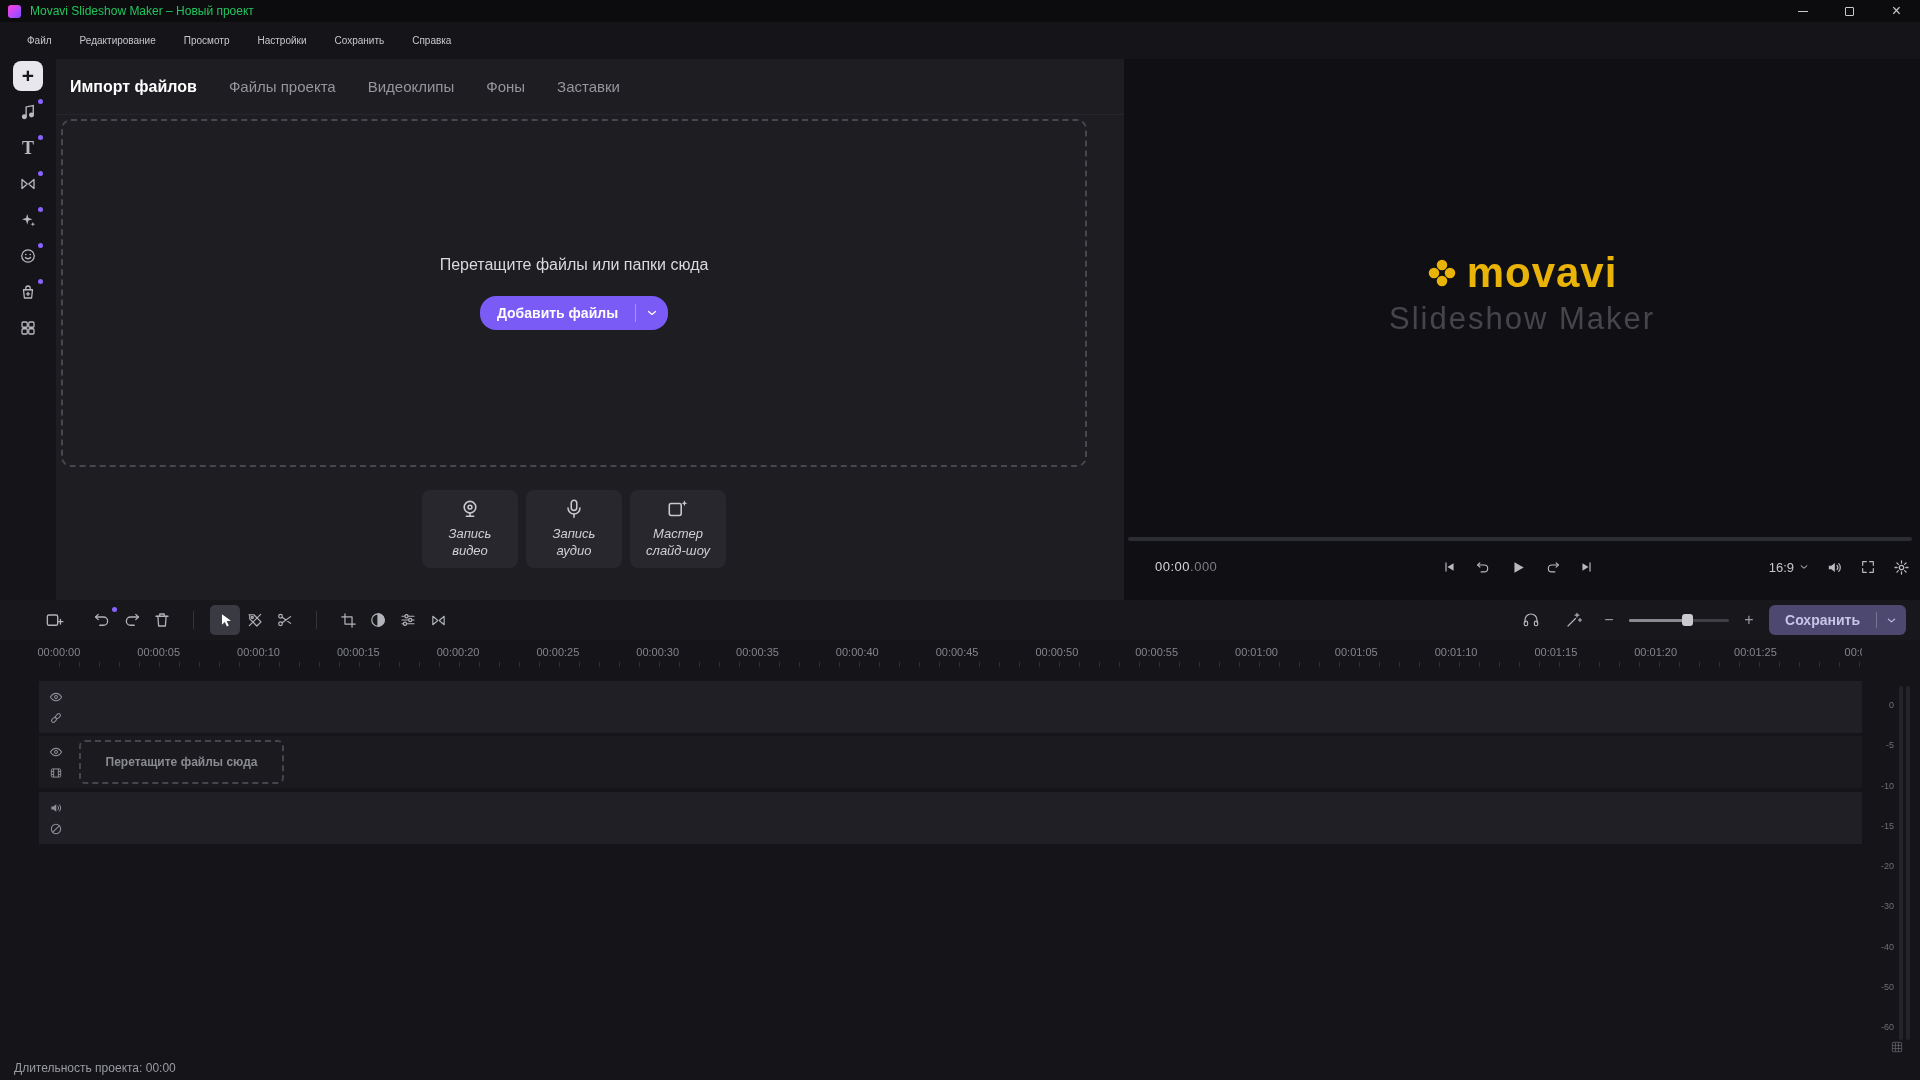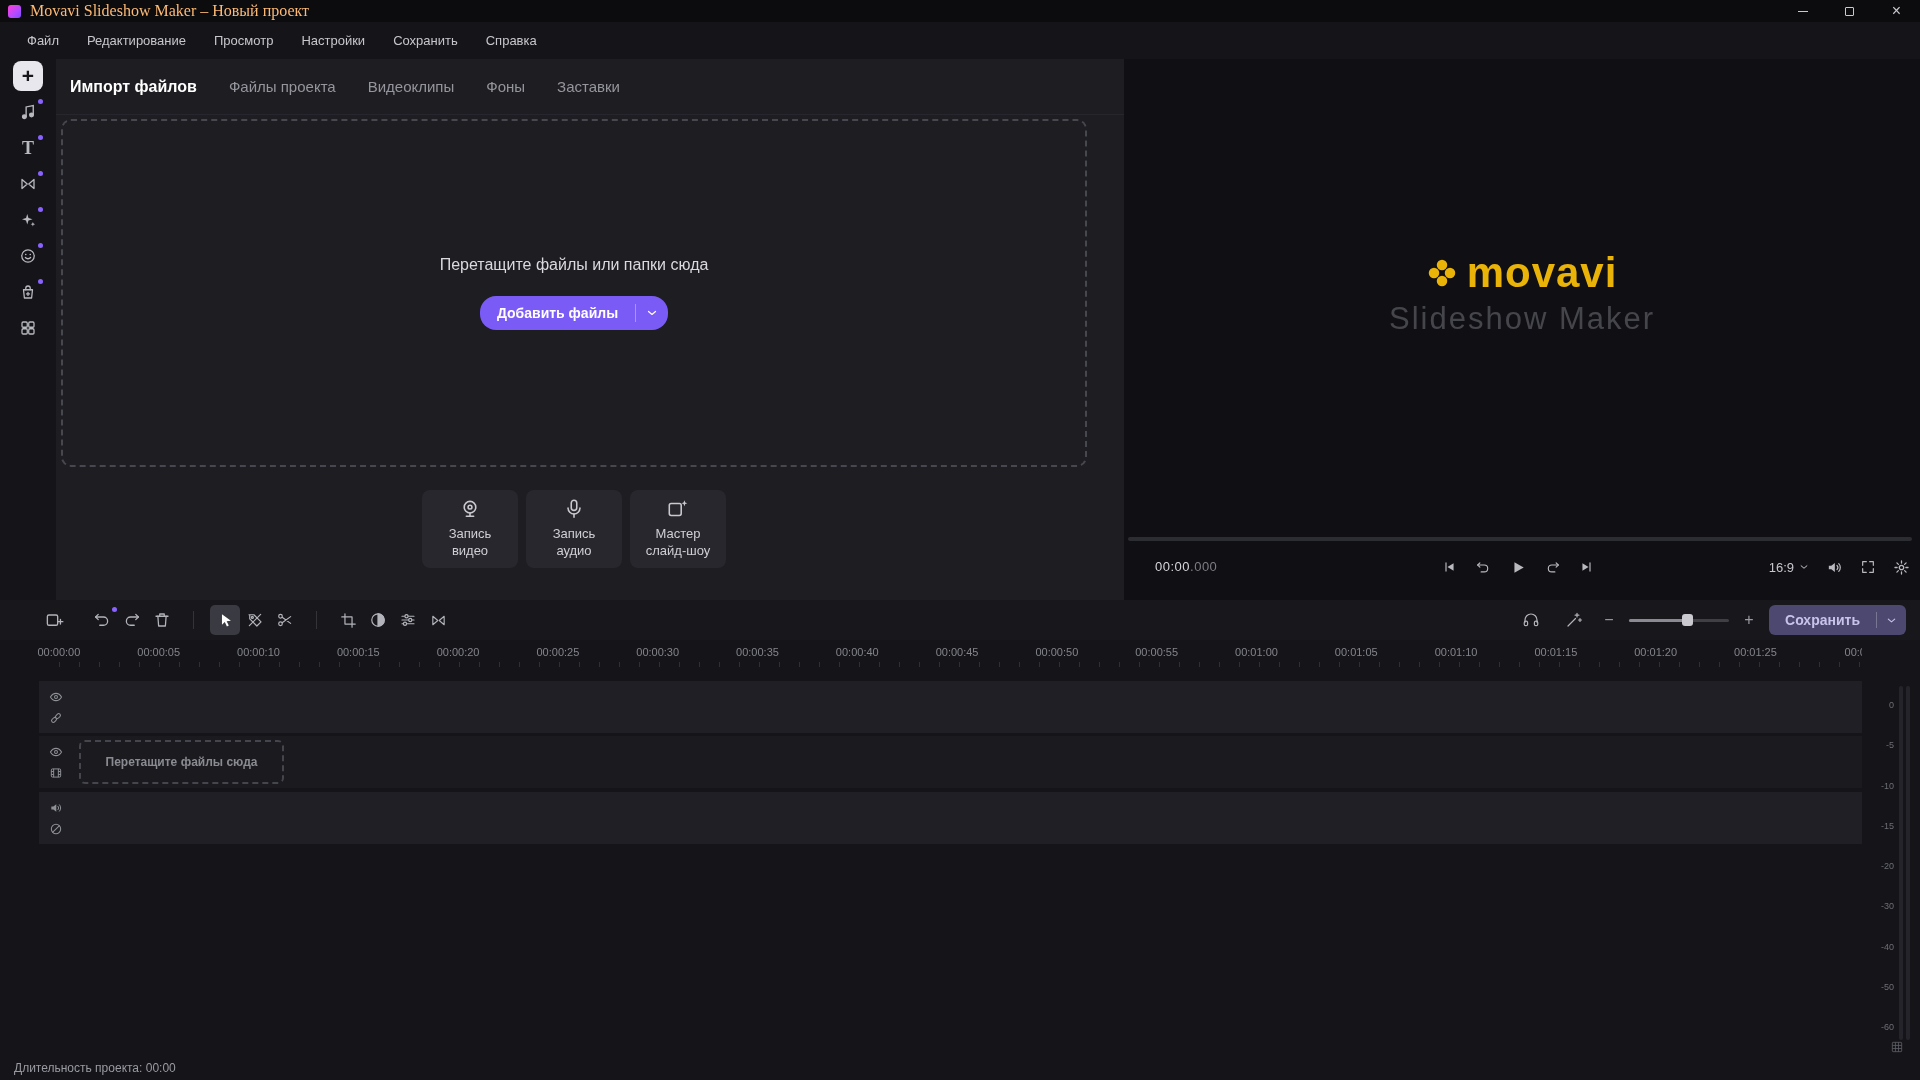--- a/index.html
+++ b/index.html
@@ -3,29 +3,29 @@
 <meta charset="utf-8">
 <style>
   * { margin:0; padding:0; box-sizing:border-box; user-select:none; }
   html,body { width:1920px; height:1080px; overflow:hidden; }
   body { font-family:"Liberation Sans", sans-serif; color:#d2d2d8; background:#0c0c0f; }
   .screen { position:relative; width:1920px; height:1080px; background:#141419; overflow:hidden; }
 
   
   .titlebar { position:absolute; top:0; left:0; width:100%; height:22px; background:#0c0c0f; display:flex; align-items:center; }
   .app-icon { width:13px; height:13px; margin-left:8px; border-radius:3px; background:linear-gradient(135deg,#ff3fd8 0%,#b44bff 60%,#7c4dff 100%); }
-  .titlebar-title { margin-left:9px; font-size:16px; color:#fdba74;font-family:Liberation Serif, serif; }
+  .titlebar-title { margin-left:9px; font-size:12px; color:#22c55e; }
   .win-controls { position:absolute; right:0; top:0; height:22px; display:flex; }
   .win-btn { width:47px; height:22px; display:flex; align-items:center; justify-content:center; color:#c9c9cf; font-size:13px; }
   .glyph-min { display:block; width:10px; height:1px; background:#c9c9cf; }
   .glyph-max { display:block; width:9px; height:9px; border:1px solid #c9c9cf; border-radius:1px; }
 
   
   .menubar { position:absolute; top:22px; left:0; width:100%; height:37px; background:#151519; display:flex; align-items:center; padding-left:13px; }
-  .menu-item { padding:0 14px; font-size:13px; color:#c6c6cc; }
+  .menu-item { padding:0 14px; font-size:10px; color:#c6c6cc; }
 
   
   .workspace { position:absolute; top:59px; left:0; width:1920px; height:541px; display:flex; }
 
   .sidebar { width:56px; background:#151519; display:flex; flex-direction:column; align-items:center; padding-top:2px; gap:6px; flex:none; }
   .side-icon { position:relative; width:30px; height:30px; display:flex; align-items:center; justify-content:center; color:#b9b9c1; }
   .side-icon .t-glyph { font-size:18px; font-weight:bold; font-family:"Liberation Serif", serif; }
   .side-icon.active-tile { background:#e7e7ed; border-radius:8px; color:#17171b; }
   .side-icon.active-tile .plus-g { font-size:21px; font-weight:bold; line-height:1; margin-top:-2px; }
   .badge { position:absolute; top:2px; right:0px; width:5px; height:5px; border-radius:50%; background:#8a63ff; }
@@ -35,21 +35,21 @@
   .tabs { display:flex; align-items:center; gap:32px; height:56px; padding-left:14px; border-bottom:1px solid #26262c; }
   .tab { font-size:15px; color:#95959d; }
   .tab.active { font-size:16px; font-weight:bold; color:#ffffff; }
   .dropzone { position:absolute; left:5px; top:60px; width:1026px; height:348px; border:2px dashed #47474f; border-radius:10px; display:flex; flex-direction:column; align-items:center; justify-content:center; }
   .dz-text { font-size:16px; color:#dadade; }
   .add-files-btn { margin-top:22px; display:flex; align-items:center; background:#7b5bf5; border-radius:16px; height:34px; color:#fff; }
   .add-files-main { padding:0 17px; font-size:14px; font-weight:bold; }
   .add-files-divider { width:1px; height:18px; background:rgba(255,255,255,0.35); }
   .add-files-chevron { padding:0 10px; display:flex; align-items:center; }
   .record-row { position:absolute; left:5px; top:431px; width:1026px; display:flex; justify-content:center; gap:8px; }
-  .record-btn { width:96px; height:78px; background:#27272d; border-radius:8px; display:flex; flex-direction:column; align-items:center; justify-content:center; gap:6px; color:#d2d2d8; }
+  .record-btn { width:96px; height:78px; background:#27272d; border-radius:8px; display:flex; flex-direction:column; align-items:center; justify-content:center; gap:6px; color:#d2d2d8;font-style:italic; }
   .rec-label { font-size:13px; line-height:1.3; text-align:center; color:#cfcfd5; }
   .rec-label span { display:block; }
   .rec-icon { color:#c9c9cf; display:flex; }
 
   
   .preview-panel { width:796px; flex:none; background:#101014; position:relative; }
   .watermark { position:absolute; top:190px; left:0; width:100%; display:flex; flex-direction:column; align-items:center; }
   .wm-row { display:flex; align-items:center; gap:10px; color:#eab308; }
   .wm-title { font-size:42px; font-weight:bold; letter-spacing:1px; }
   .wm-mark { display:flex; }

